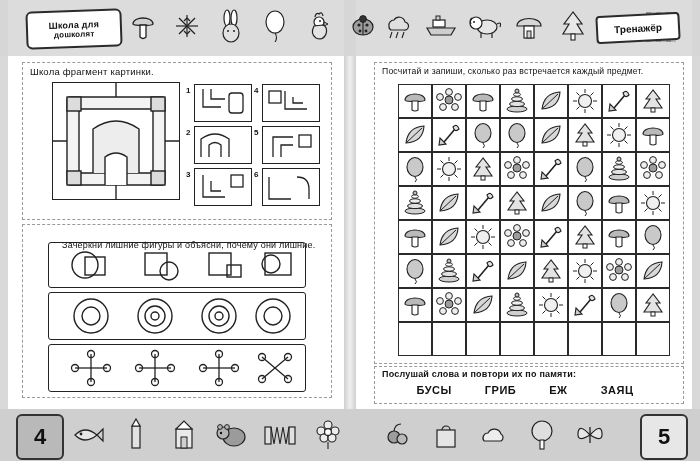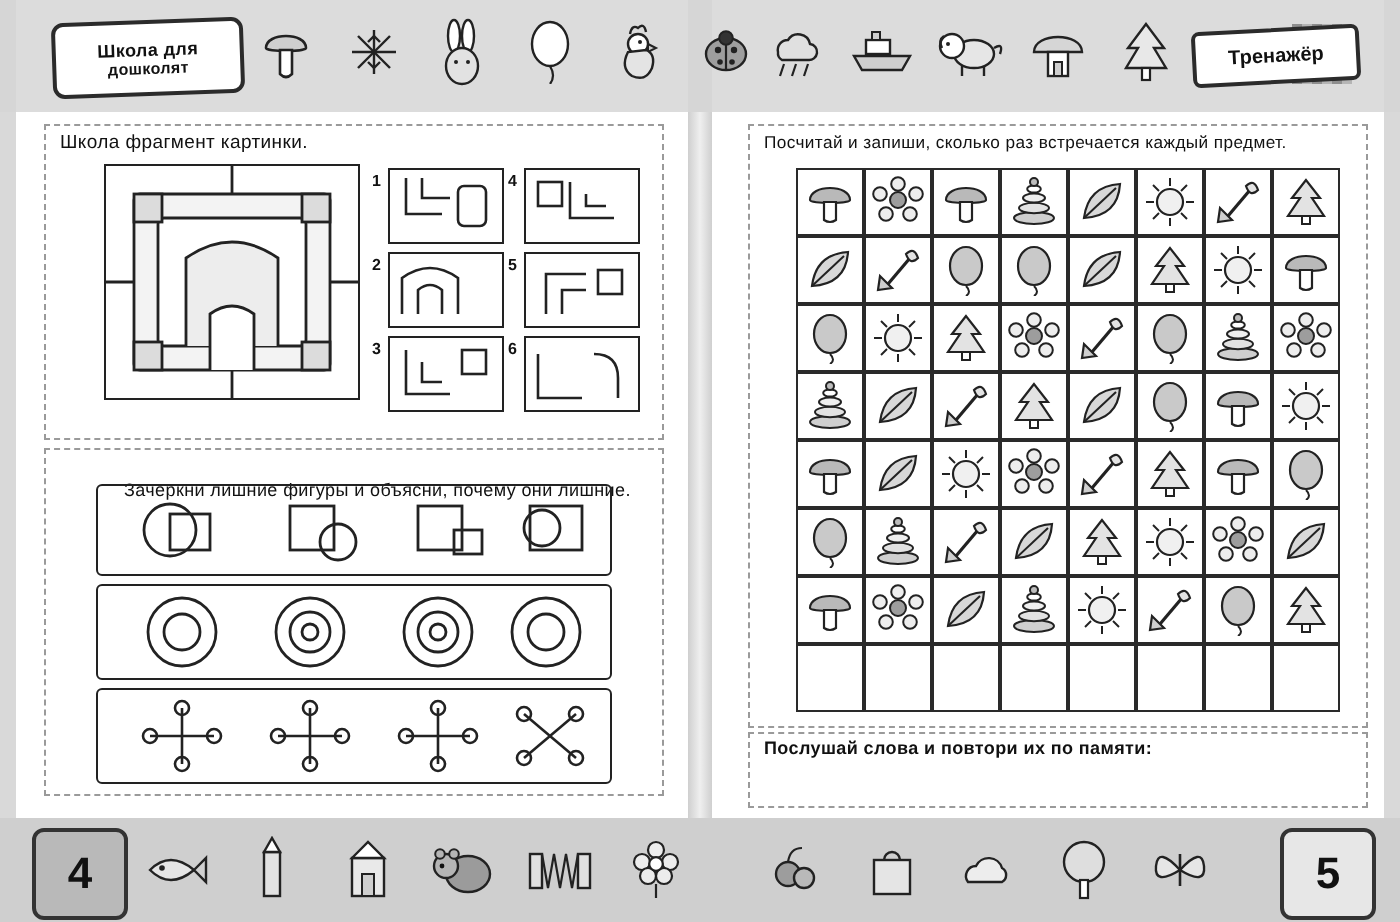--- a/index.html
+++ b/index.html
@@ -890,20 +890,26 @@
       <div class="cell"></div>
       <div class="cell"></div>
       <div class="cell"></div>
       <div class="cell"></div>
       <div class="cell"></div>
       <div class="cell"></div>
     </div>
 
   <div class="dashed" style="left:374px;top:366px;width:308px;height:36px;"></div>
   <div class="task" style="left:382px;top:369px;font-size:9px;font-weight:bold;">Послушай слова и повтори их по памяти:</div>
+  <div class="words" style="top:384px;left:400px;width:250px;">
+    <span>БУСЫ</span>
+    <span>ГРИБ</span>
+    <span>ЕЖ</span>
+    <span>ЗАЯЦ</span>
+  </div>
 
   <div class="band-bottom"></div>
 
   <div class="pagenum l">4</div>
   <div class="pagenum r">5</div>
 
   <div class="boticons left">
     <div class="bico">
       <svg width="34" height="22" viewBox="0 0 34 22">
         <path d="M4 11 Q14 1 26 11 Q14 21 4 11Z" fill="#e5e5e5" stroke="#222" stroke-width="1.2"></path>

